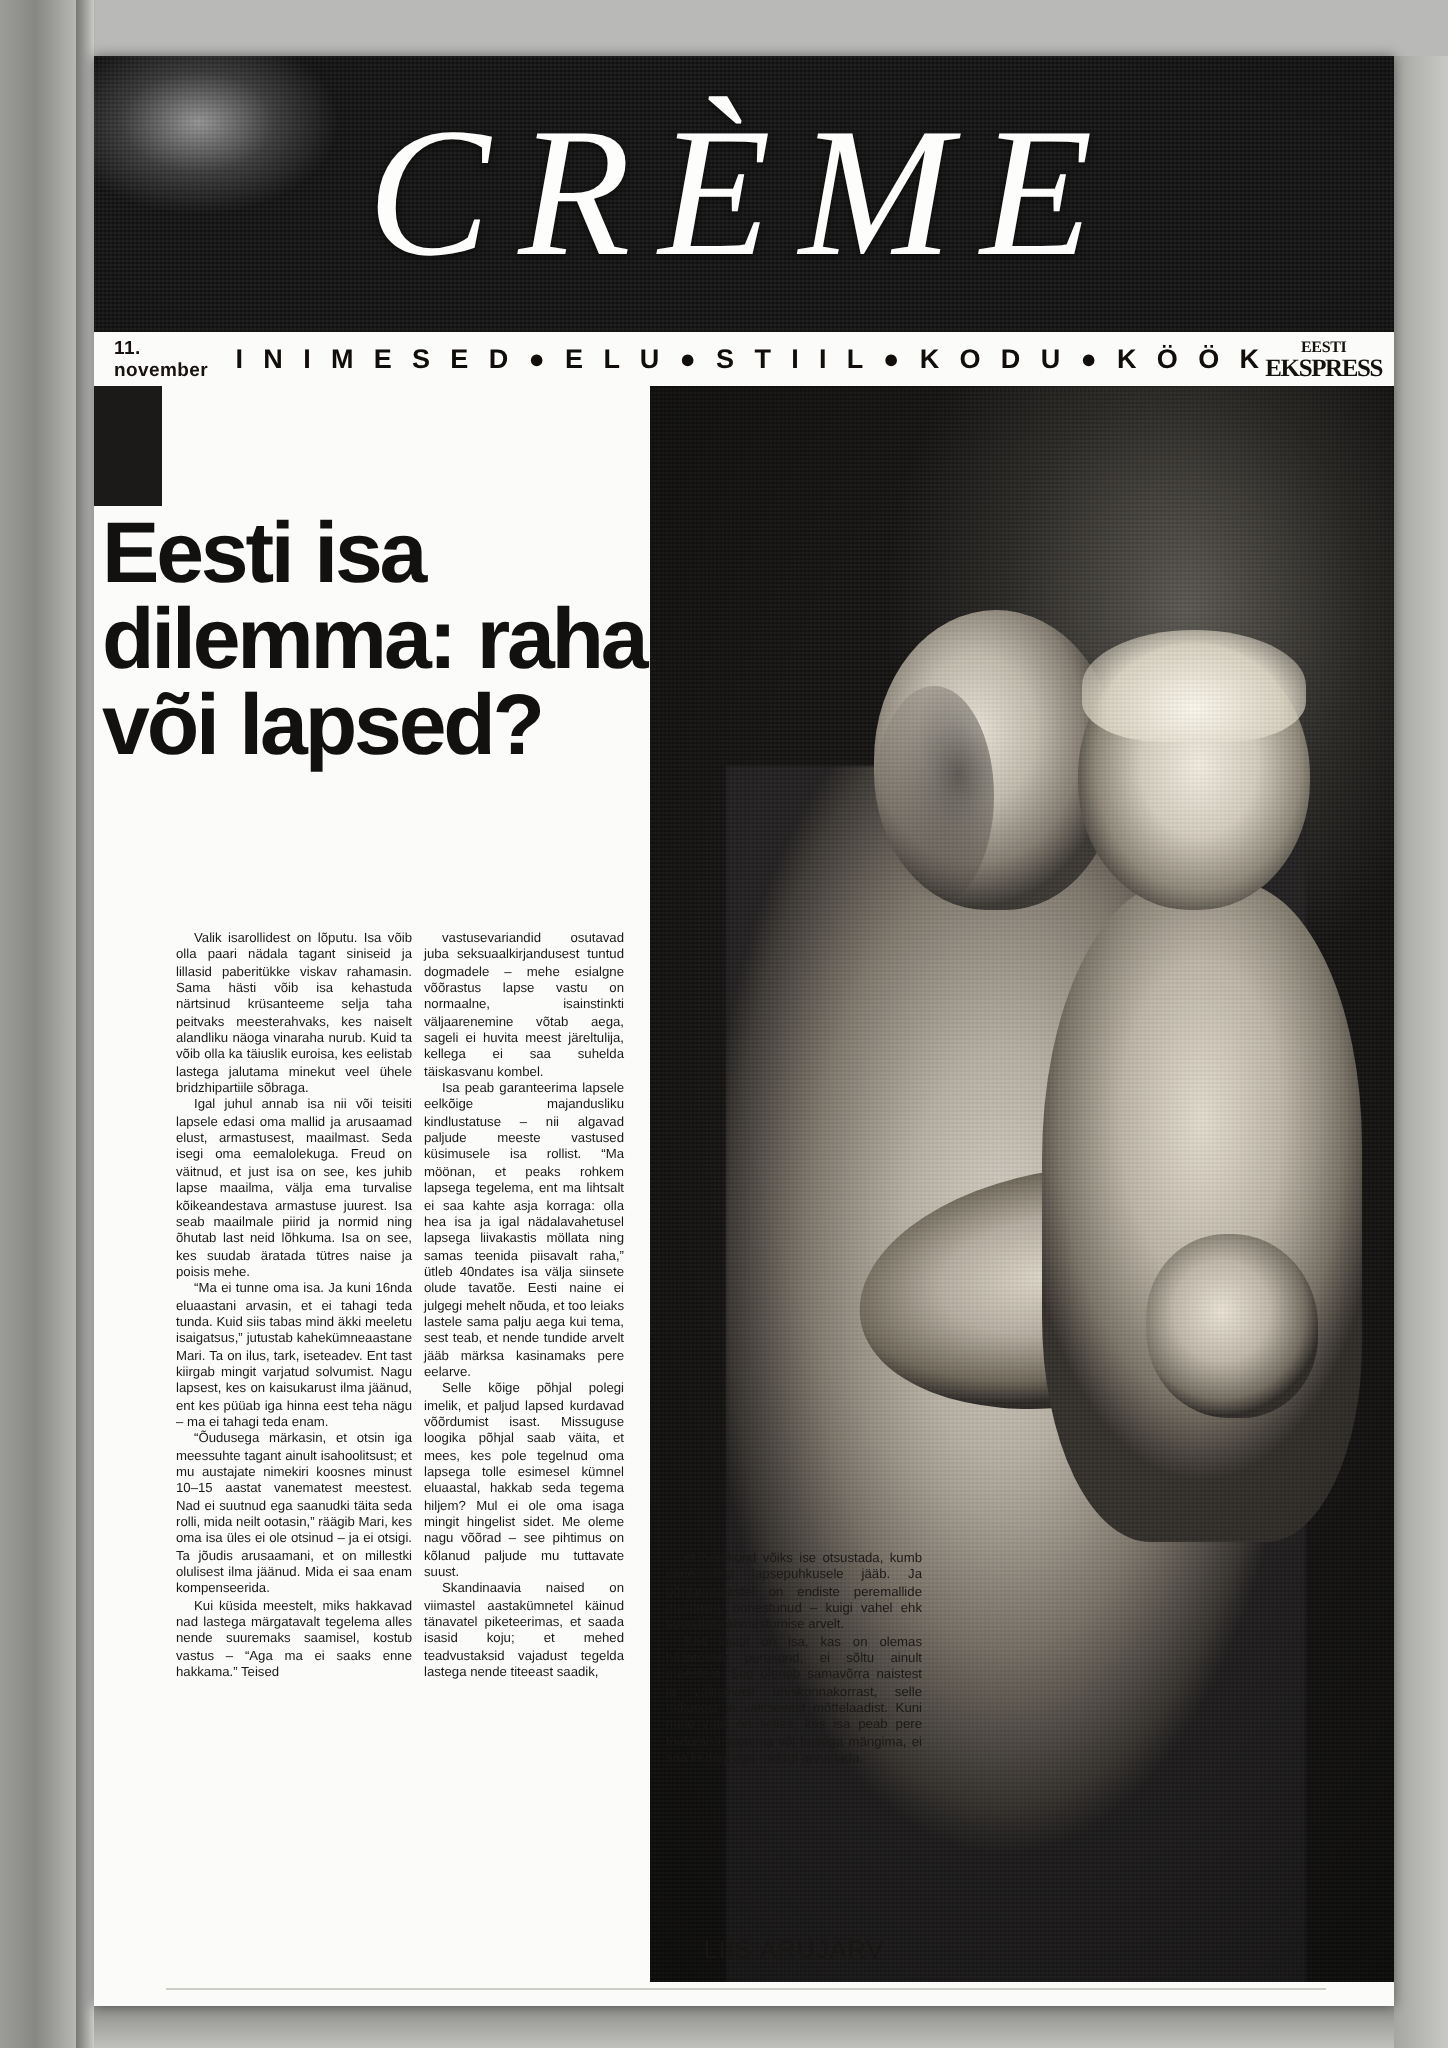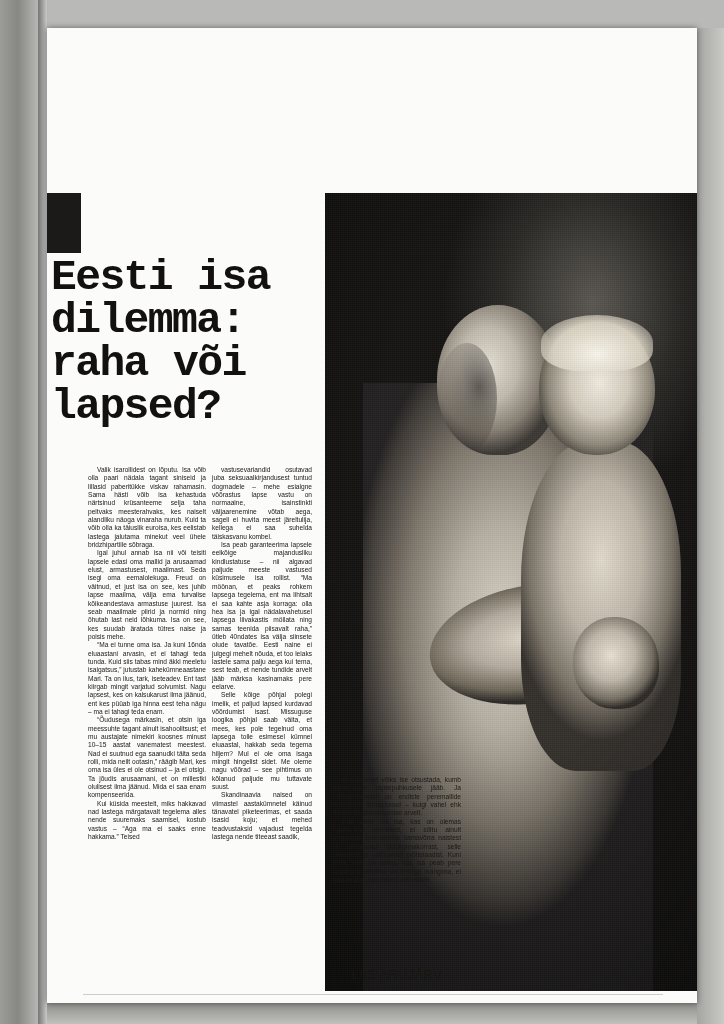--- a/index.html
+++ b/index.html
@@ -171,21 +171,20 @@
   .headline {
     position: absolute;
     left: 4px; top: 228px;
     width: 300px;
     font-size: 43px;
     font-weight: 700;
     line-height: 43px;
     letter-spacing: -1.6px;
     color: #121110;
     word-spacing: 1px;
-    font-family: Liberation Mono, monospace;
   }
 
   
   .photo {
     position: absolute;
     left: 278px; top: 165px;
     width: 372px; height: 798px;
     overflow: hidden;
     background: #1a1917;
   }
@@ -317,20 +316,40 @@
 
 <div class="scan">
 
   <div class="spine"></div>
   <div class="spine-dark"></div>
   <div class="page-bottom-shadow"></div>
   <div class="page-right-shadow"></div>
 
   <div class="page">
 
+    <div class="masthead">
+      <div class="mh-photo"></div>
+      <div class="mh-grain"></div>
+      <div class="mh-vignette"></div>
+
+      <div class="creme">CRÈME</div>
+
+      <div class="mh-strip">
+        <div class="mh-date-box">
+          <span class="mh-date">11. november</span>
+        </div>
+        <div class="mh-tagline-box">
+          <span class="mh-tagline">I N I M E S E D  ●  E L U  ●  S T I I L  ●  K O D U  ●  K Ö Ö K</span>
+        </div>
+        <div class="mh-logo-box">
+          <span class="logo-l1">EESTI</span>
+          <span class="logo-l2">EKSPRESS</span>
+        </div>
+      </div>
+    </div>
 
     <div class="black-square"></div>
 
     <h1 class="headline">Eesti isa dilemma: raha või lapsed?</h1>
 
     <div class="photo">
       <div class="ph-bg"></div>
       <div class="ph-torso"></div>
       <div class="ph-arm"></div>
       <div class="ph-head"></div>

